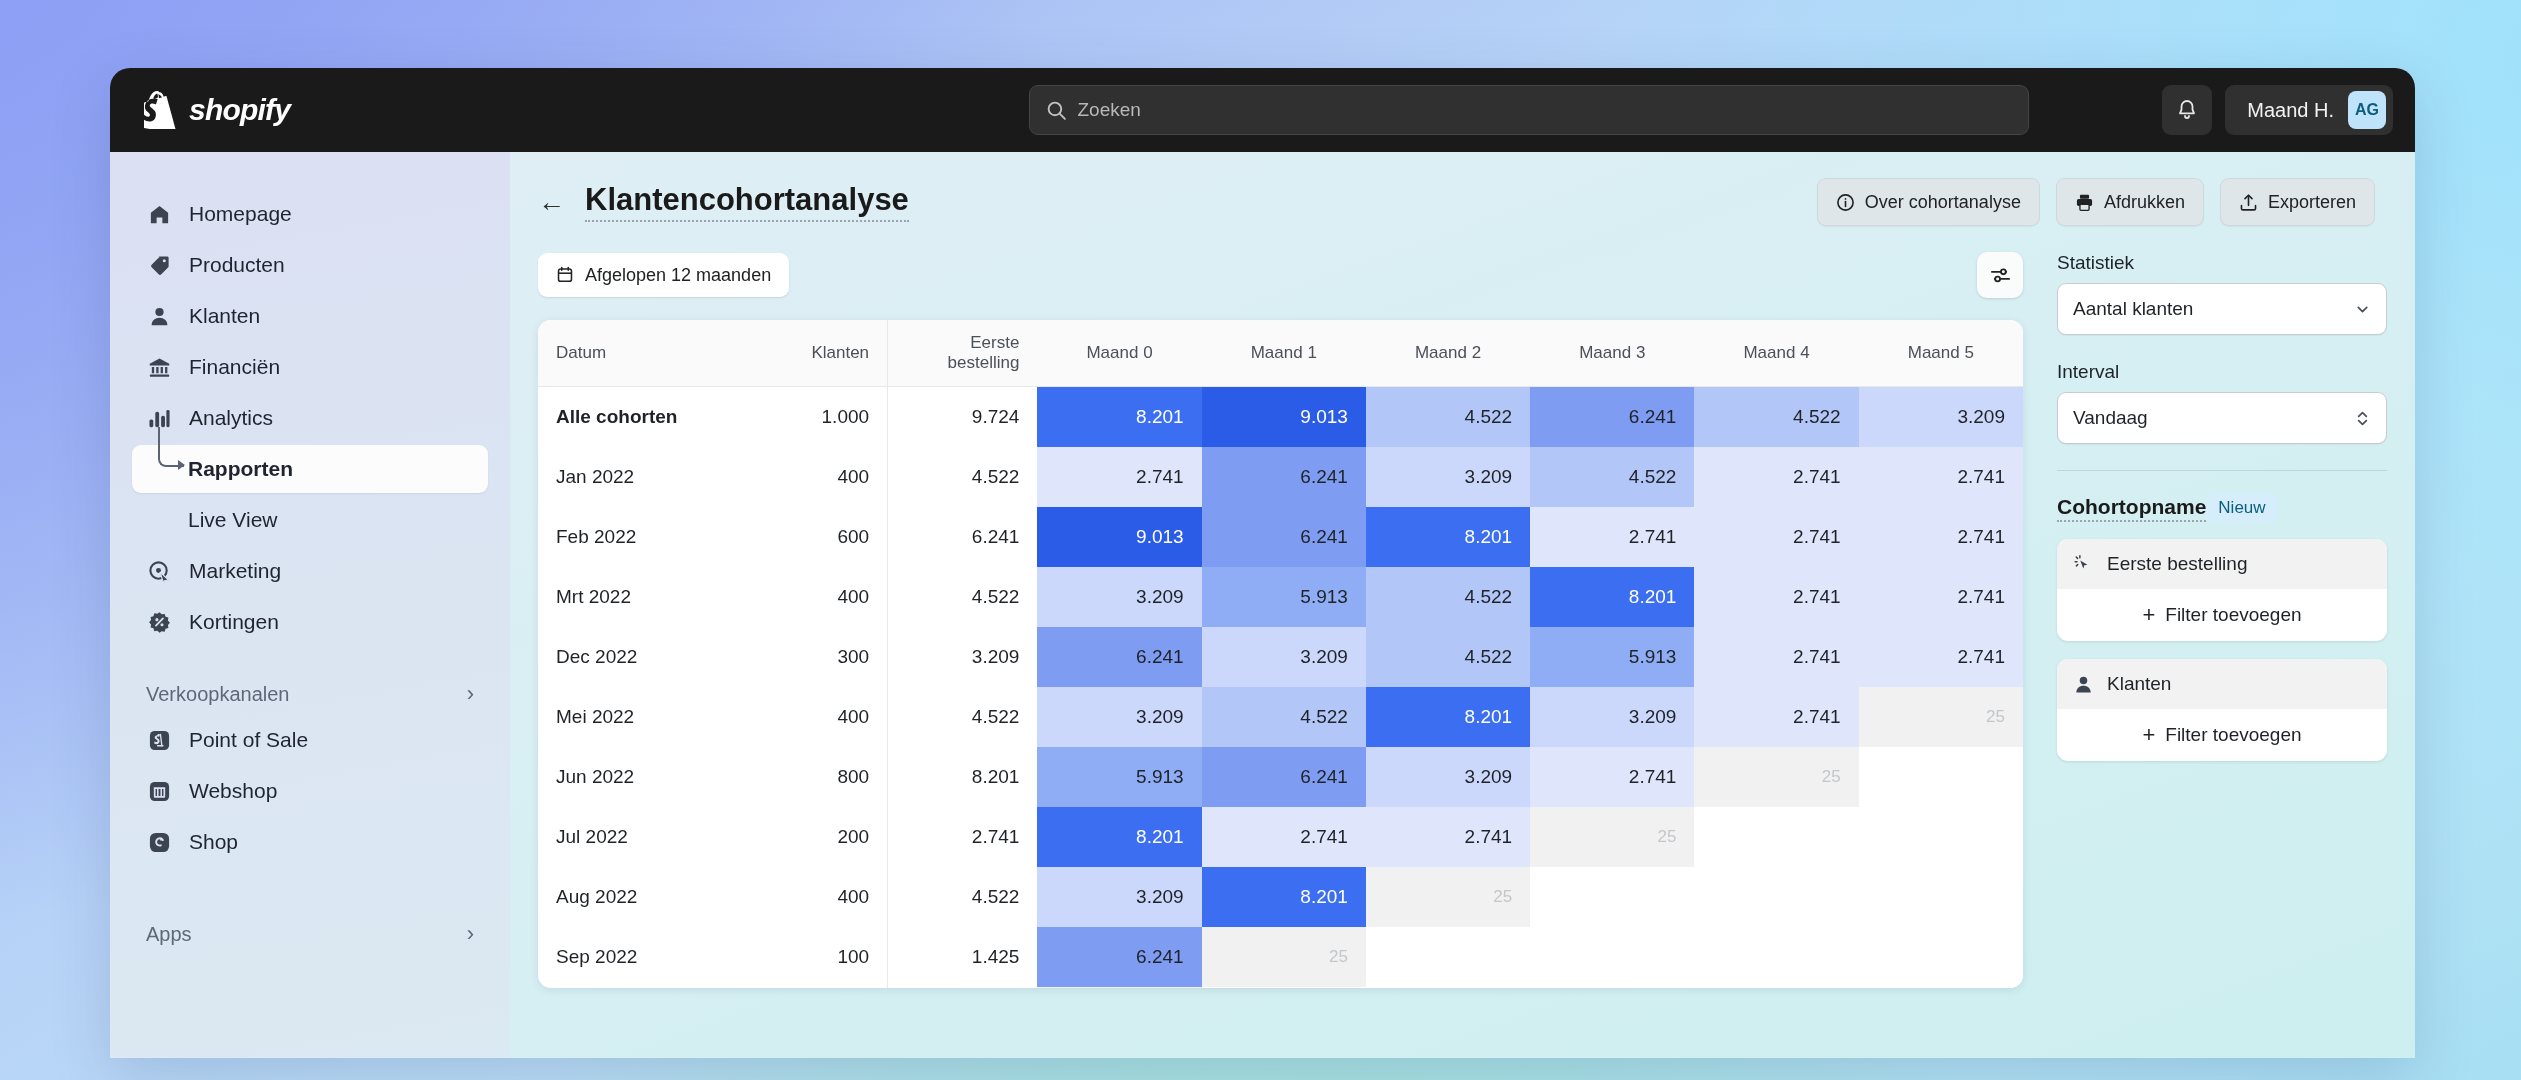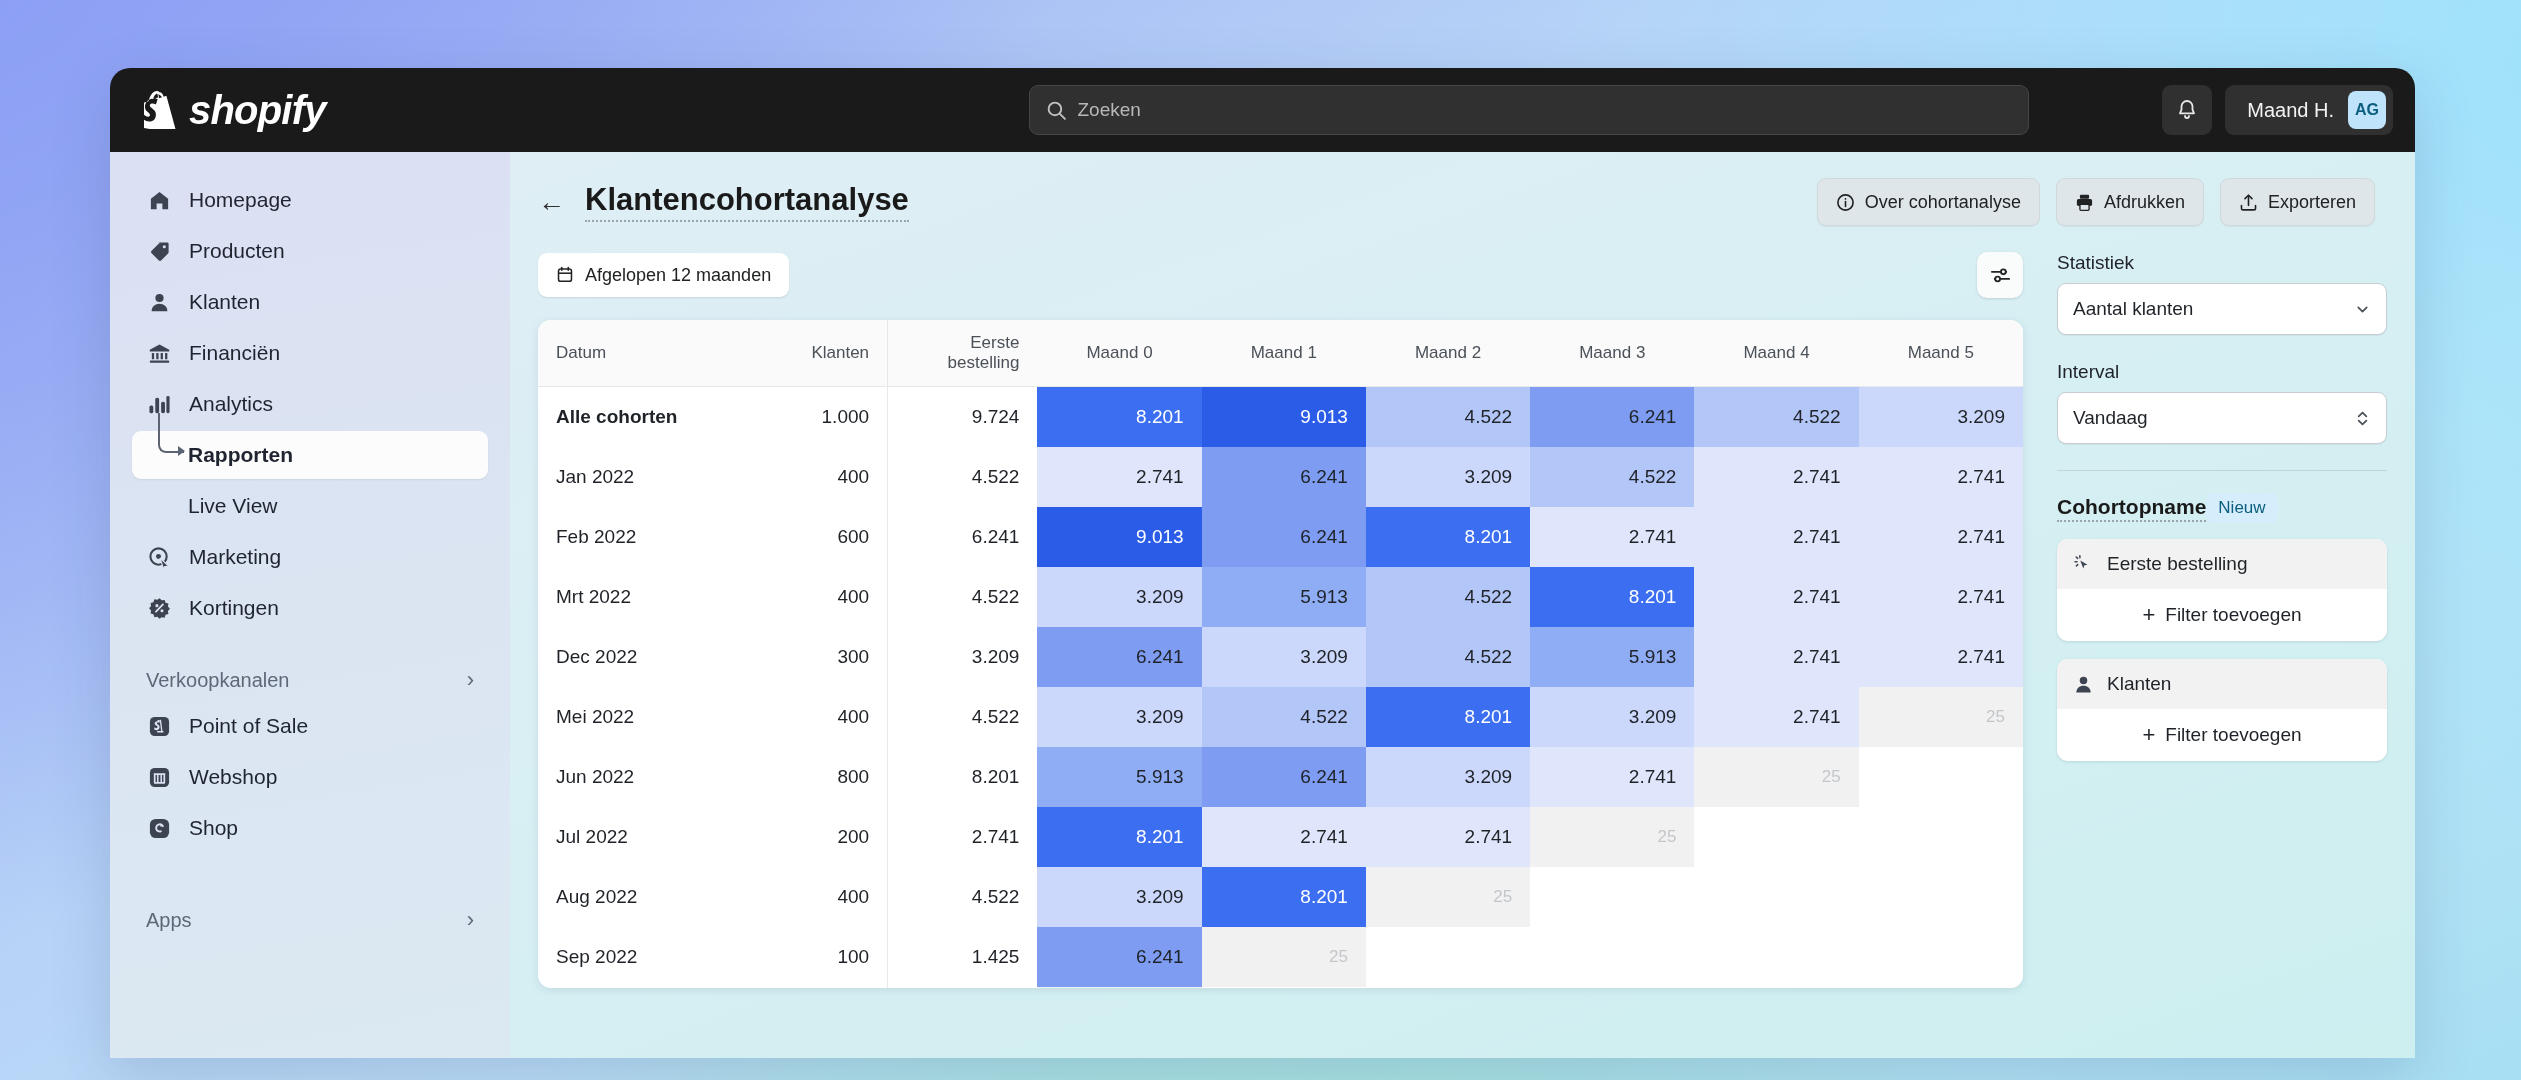--- a/index.html
+++ b/index.html
@@ -31,21 +31,21 @@
   .topbar {
     height: 84px; flex: 0 0 84px;
     background: #1a1a1a;
     display: flex; align-items: center;
     padding: 0 22px 0 34px;
     position: relative;
   }
   .logo-wrap { display: flex; align-items: center; gap: 11px; width: 520px; }
   .logo-mark { width: 34px; height: 38px; flex: 0 0 34px; }
   .logo-word {
-    color: #fff; font-size: 40px; font-weight: 700;
+    color: #fff; font-size: 30px; font-weight: 700;
     font-style: italic; letter-spacing: -0.8px;
   }
   .search-box {
     width: 1000px; height: 50px;
     background: #303030;
     border: 1px solid #454545;
     border-radius: 9px;
     display: flex; align-items: center; gap: 11px;
     padding: 0 16px;
     margin: 0 auto;
@@ -74,21 +74,21 @@
     display: flex; align-items: center; justify-content: center;
   }
 
   
   .body-split { flex: 1; display: flex; min-height: 0; }
 
   
   .sidebar {
     width: 400px; flex: 0 0 400px;
     background: linear-gradient(170deg,#dbe0f3 0%, #dbe4f2 40%, #dbe9f2 100%);
-    padding: 24px 22px 0 22px;
+    padding: 38px 22px 0 22px;
     position: relative;
   }
   .nav-item {
     height: 48px; display: flex; align-items: center;
     gap: 17px; padding: 0 14px; border-radius: 9px;
     color: #1f2430; font-size: 21px;
     margin-bottom: 3px;
   }
   .nav-item .ico { width: 26px; display: flex; justify-content: center; flex: 0 0 26px; }
   .nav-item.sub { padding-left: 56px; gap: 13px; position: relative; }

